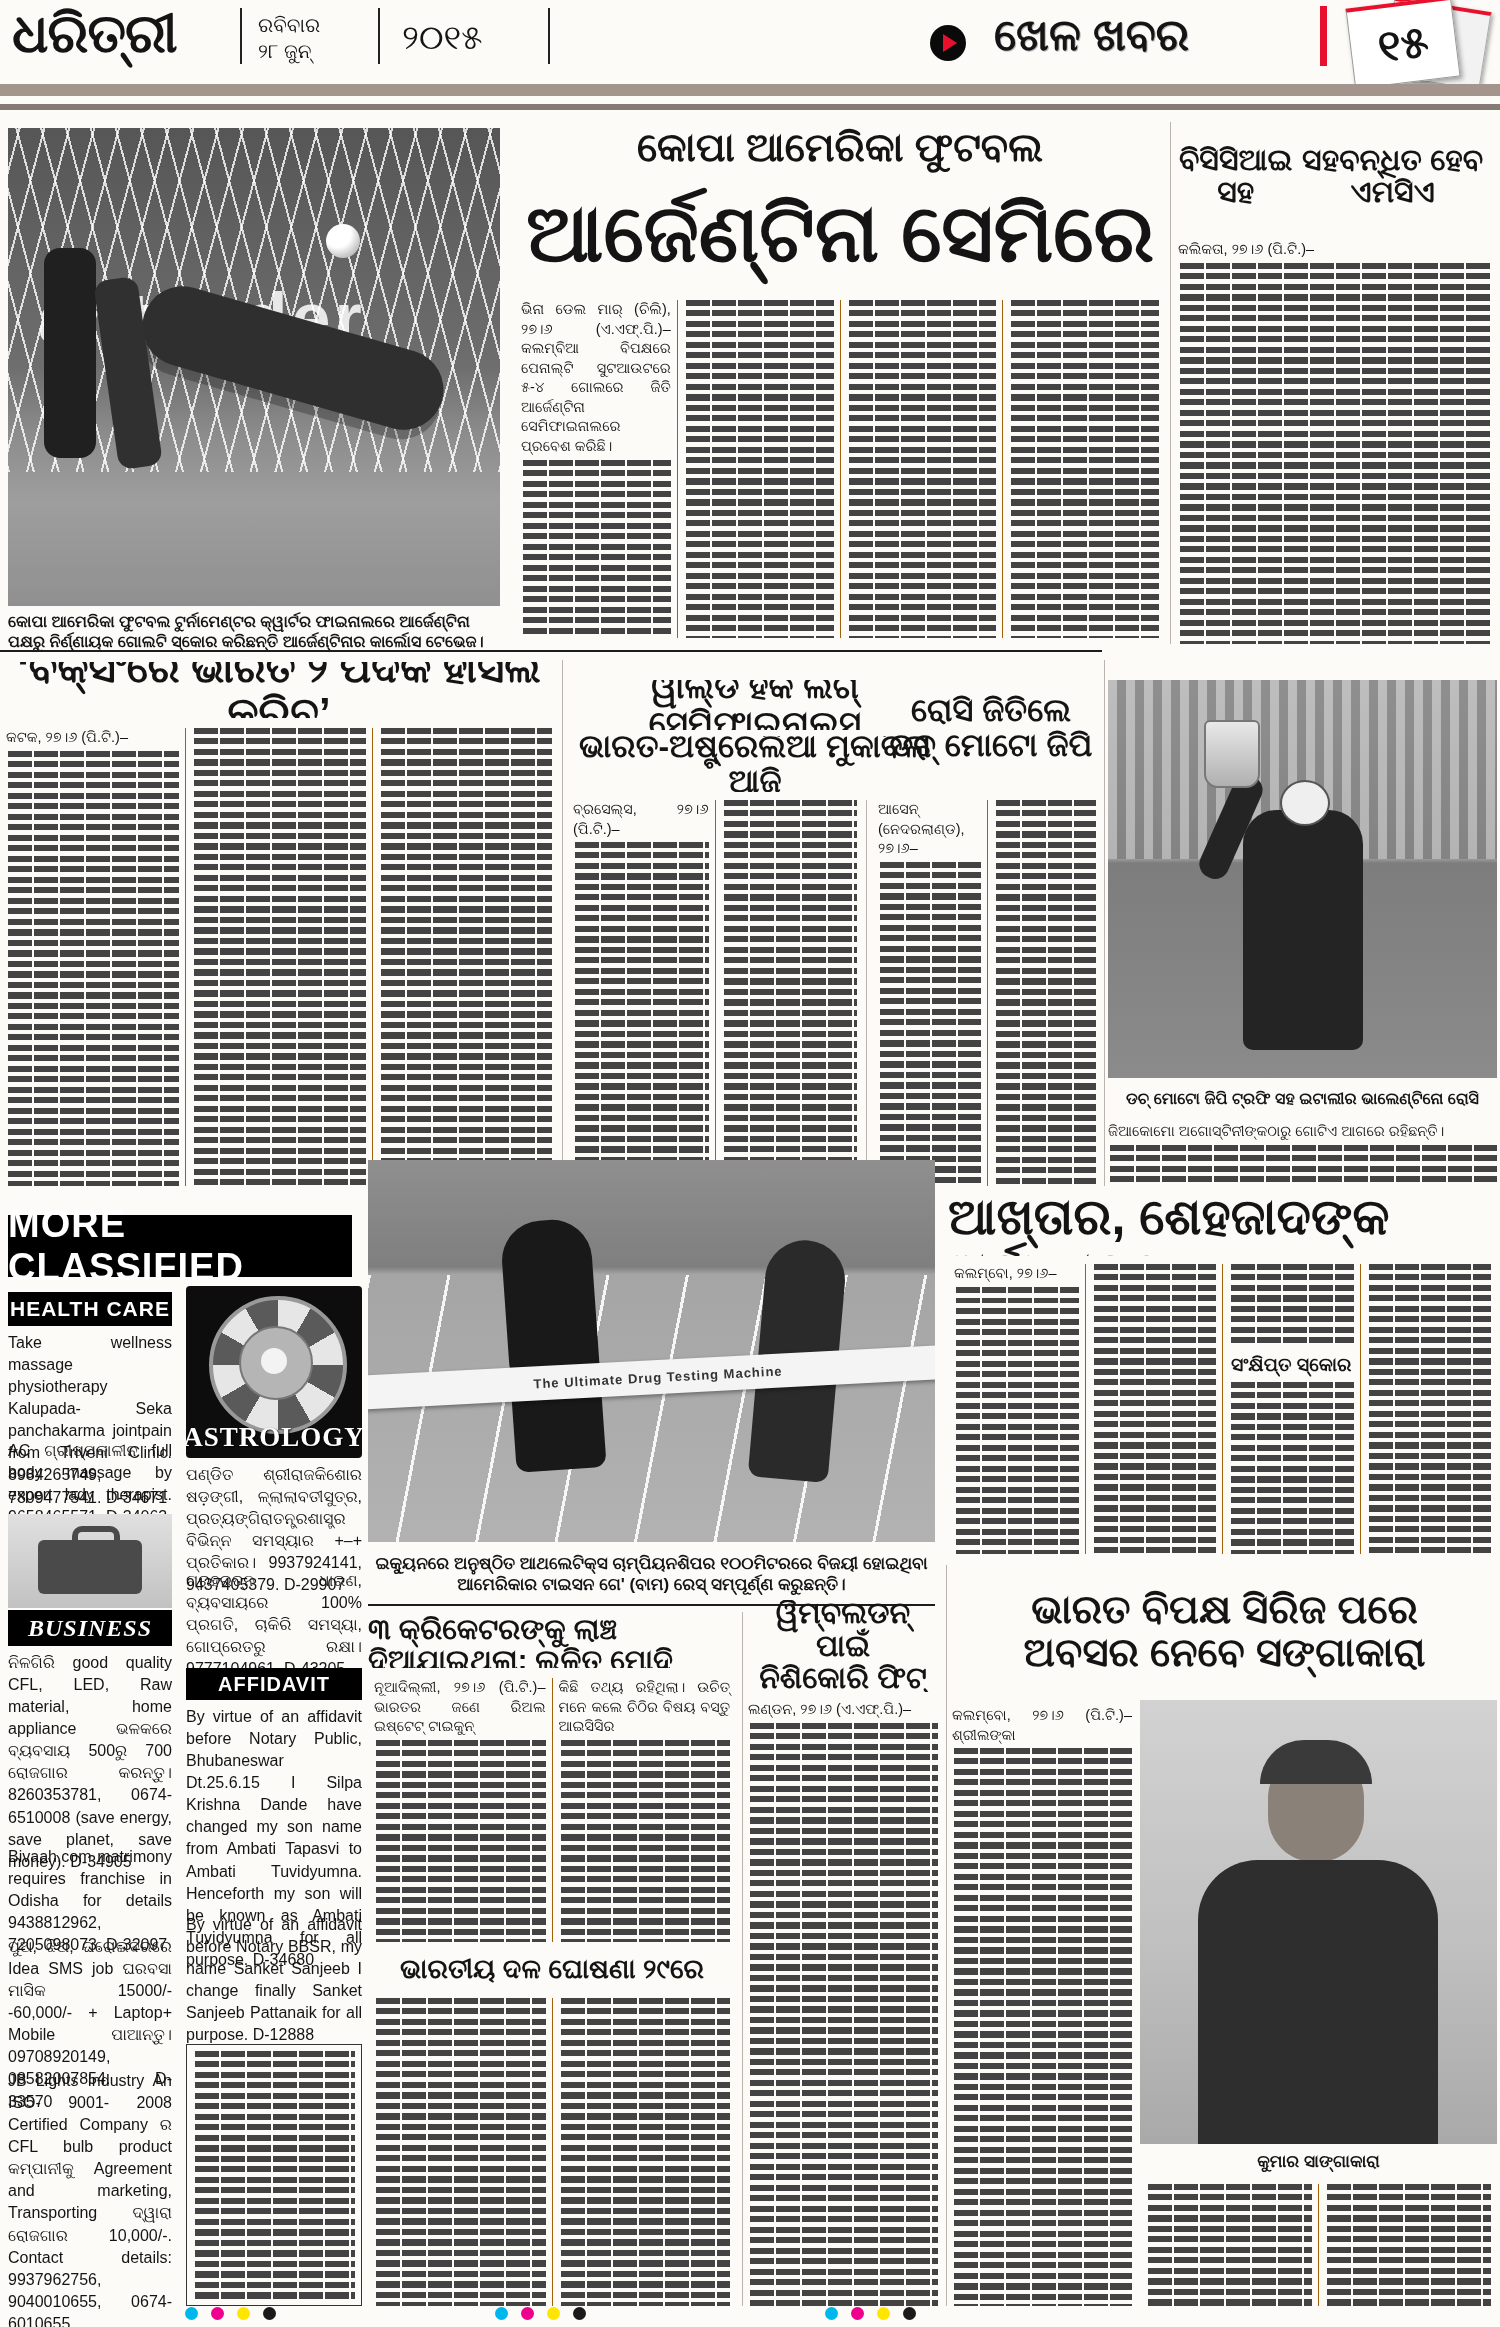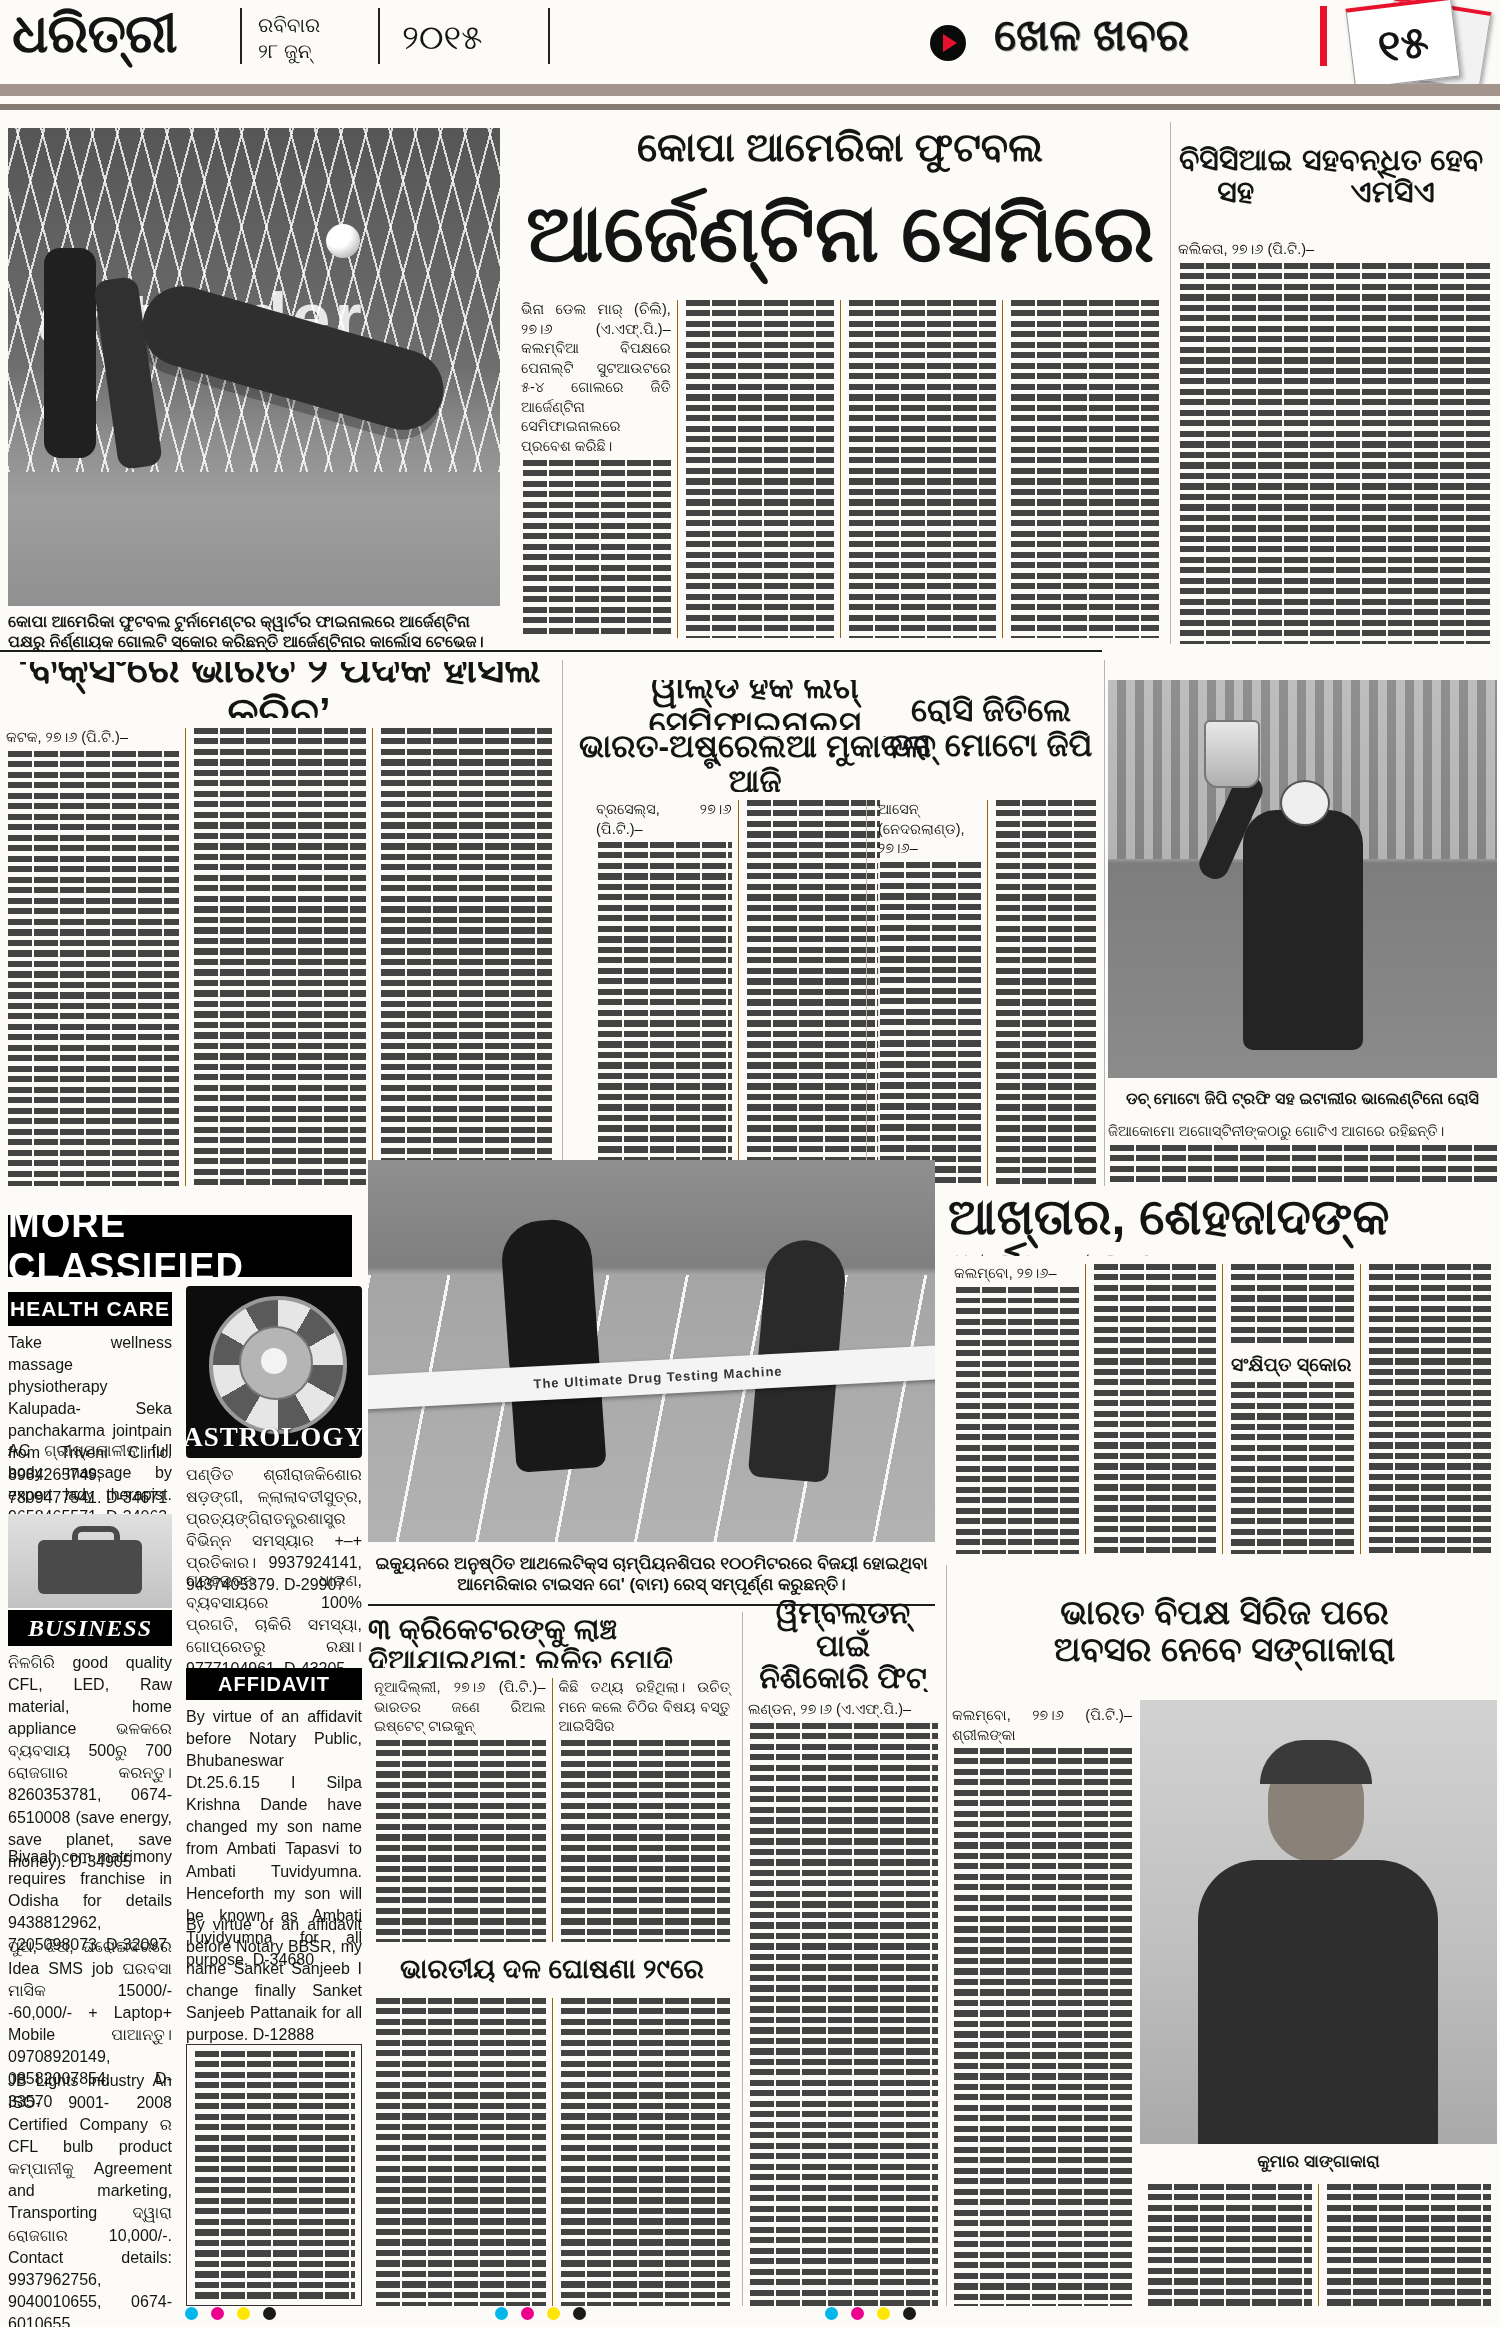--- a/index.html
+++ b/index.html
@@ -112,21 +112,21 @@
       </div>
     <div class="col">
         <div class="greek"></div>
       </div>
   </div>
 
   <div class="abs vrule" style="left:562px;top:660px;height:526px;"></div>
 
   <div class="abs ctr hl" style="left:567px;top:680px;width:376px;height:50px;font-size:34px;">ୱାର୍ଲ୍ଡ ହକି ଲିଗ୍ ସେମିଫାଇନାଲ୍ସ</div>
   <div class="abs ctr hl" style="left:567px;top:736px;width:376px;height:56px;font-size:32px;">ଭାରତ-ଅଷ୍ଟ୍ରେଲିଆ ମୁକାବିଲା ଆଜି</div>
-  <div class="abs cols" style="left:567px;top:800px;width:296px;height:386px;margin-left:23px;">
+  <div class="abs cols" style="left:567px;top:800px;width:296px;height:386px;">
     <div class="col">
       <p class="lead">ବ୍ରସେଲ୍ସ, ୨୭।୬ (ପି.ଟି.)–</p>
       <div class="greek"></div>
     </div>
     <div class="col">
         <div class="greek"></div>
       </div>
   </div>
 
   <div class="abs vrule" style="left:866px;top:800px;height:386px;"></div>
@@ -252,21 +252,21 @@
     <div>ୱିମ୍ବଲଡନ୍ ପାଇଁ</div>
     <div>ନିଶିକୋରି ଫିଟ୍</div>
   </div>
   <div class="abs" style="left:748px;top:1700px;width:190px;height:606px;display:flex;flex-direction:column;">
     <p class="lead">ଲଣ୍ଡନ, ୨୭।୬ (ଏ.ଏଫ୍.ପି.)–</p>
     <div class="greek"></div>
   </div>
 
   <div class="abs vrule" style="left:946px;top:1565px;height:741px;"></div>
 
-  <div class="abs ctr hl" style="left:952px;top:1566px;width:545px;height:130px;font-size:34px;flex-direction:column;">
+  <div class="abs ctr hl" style="left:952px;top:1566px;width:545px;height:130px;font-size:40px;flex-direction:column;">
     <div>ଭାରତ ବିପକ୍ଷ ସିରିଜ ପରେ</div>
     <div>ଅବସର ନେବେ ସଙ୍ଗାକାରା</div>
   </div>
   <div class="abs" style="left:952px;top:1706px;width:180px;height:600px;display:flex;flex-direction:column;">
     <p class="lead">କଲମ୍ବୋ, ୨୭।୬ (ପି.ଟି.)–ଶ୍ରୀଲଙ୍କା</p>
     <div class="greek"></div>
   </div>
   <div class="abs photo" style="left:1140px;top:1700px;width:357px;height:444px;background:linear-gradient(180deg,#d2d2d2 0%,#c0c0c0 55%,#a9a9a9 100%);">
     <div class="abs" style="left:128px;top:52px;width:96px;height:110px;background:#8a8178;border-radius:46px;"></div>
     <div class="abs" style="left:120px;top:40px;width:112px;height:44px;background:#3a3a3a;border-radius:50px 50px 0 0;"></div>

